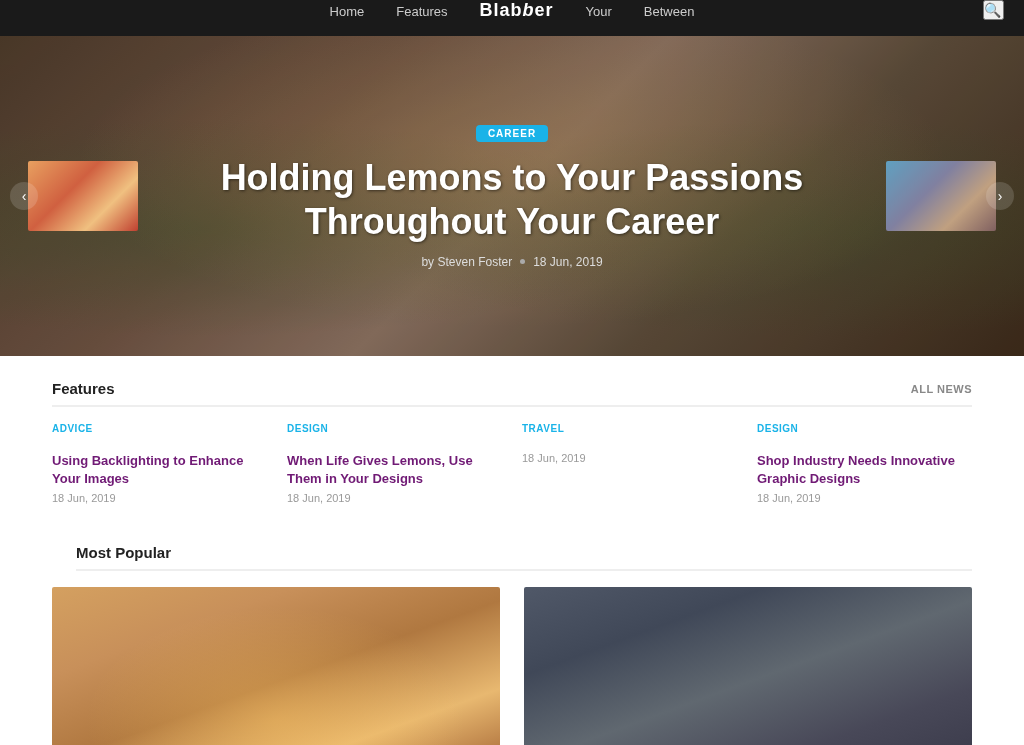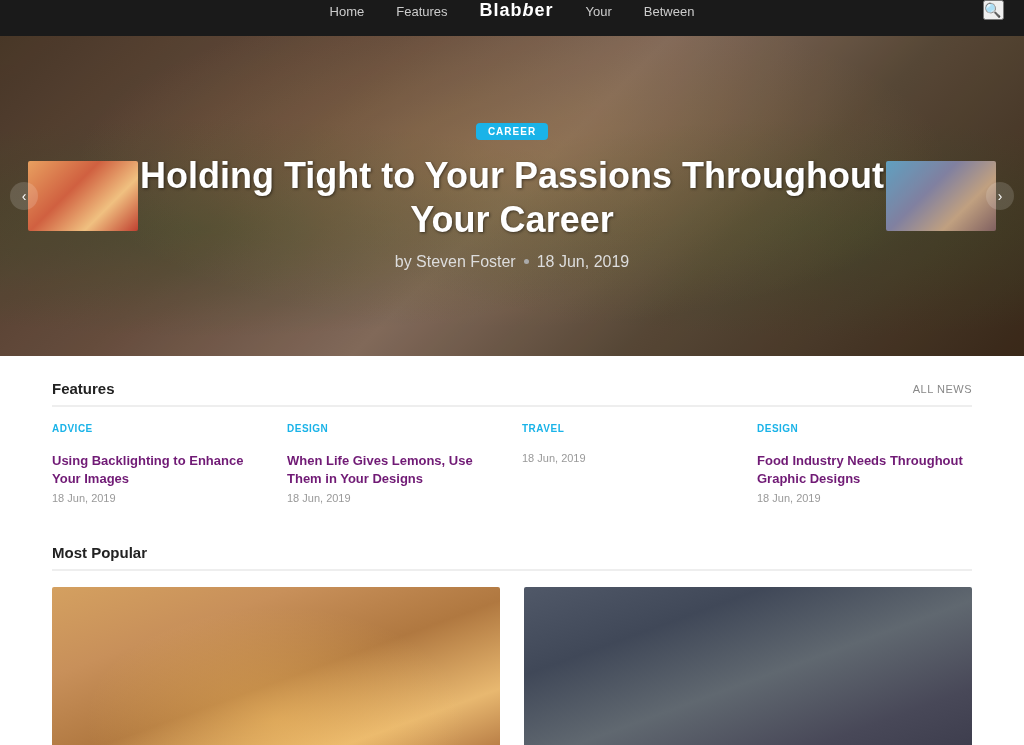--- a/index.html
+++ b/index.html
@@ -93,21 +93,21 @@
     }
     .hero-title {
       font-size: 36px;
       font-weight: bold;
       line-height: 1.2;
       margin-bottom: 12px;
       font-family: Arial, sans-serif;
       text-shadow: 1px 1px 3px rgba(0,0,0,0.5);
     }
     .hero-meta {
-      font-size: 16px;
+      font-size: 12px;
       color: #ddd;
       font-family: Arial, sans-serif;
       display: flex;
       align-items: center;
       justify-content: center;
       gap: 8px;
     }
     .hero-meta .dot {
       width: 5px;
       height: 5px;
@@ -184,21 +184,21 @@
       font-size: 15px;
       font-weight: bold;
       font-family: Arial, sans-serif;
       color: #222;
     }
     .all-news-link {
       font-size: 11px;
       color: #888;
       text-decoration: none;
       font-family: Arial, sans-serif;
-      font-weight: normal;
+      font-weight: bold;
       letter-spacing: 0.5px;
       text-transform: uppercase;
     }
 
     .features-grid {
       display: grid;
       grid-template-columns: repeat(4, 1fr);
       gap: 20px;
     }
     .feature-item {}
@@ -230,20 +230,21 @@
       padding: 20px 0 30px;
     }
     .popular-title {
       font-size: 15px;
       font-weight: bold;
       font-family: Arial, sans-serif;
       color: #222;
       margin-bottom: 16px;
       padding-bottom: 8px;
       border-bottom: 2px solid #eee;
+      margin-left: 24px;
     }
     .popular-grid {
       display: grid;
       grid-template-columns: 1fr 1fr;
       gap: 24px;
     }
     .popular-card {}
     .popular-img {
       width: 100%;
       height: 190px;
@@ -286,21 +287,21 @@
   <div class="hero-bg"></div>
 
   <div class="hero-thumb hero-thumb-left">
     <div class="hero-thumb-img"></div>
   </div>
 
   <button class="hero-arrow hero-arrow-left">‹</button>
 
   <div class="hero-content">
     <span class="hero-tag">CAREER</span>
-    <h1 class="hero-title">Holding Tight to Your Passions Throughout Your Career</h1>
+    <h1 class="hero-title">Holding Lemons to Your Passions Throughout Your Career</h1>
     <div class="hero-meta">
       <span>by Steven Foster</span>
       <span class="dot"></span>
       <span>18 Jun, 2019</span>
     </div>
   </div>
 
   <button class="hero-arrow hero-arrow-right">›</button>
 
   <div class="hero-thumb hero-thumb-right">
@@ -329,21 +330,21 @@
         <div class="feature-date">18 Jun, 2019</div>
       </div>
 
       <div class="feature-item">
         <div class="feature-category">TRAVEL</div>
         <div class="feature-date">18 Jun, 2019</div>
       </div>
 
       <div class="feature-item">
         <div class="feature-category">DESIGN</div>
-        <div class="feature-title">Food Industry Needs Throughout Graphic Designs</div>
+        <div class="feature-title">Shop Industry Needs Innovative Graphic Designs</div>
         <div class="feature-date">18 Jun, 2019</div>
       </div>
 
     </div>
   </section>
 
   <section class="popular-section">
     <div class="popular-title">Most Popular</div>
     <div class="popular-grid">
 

